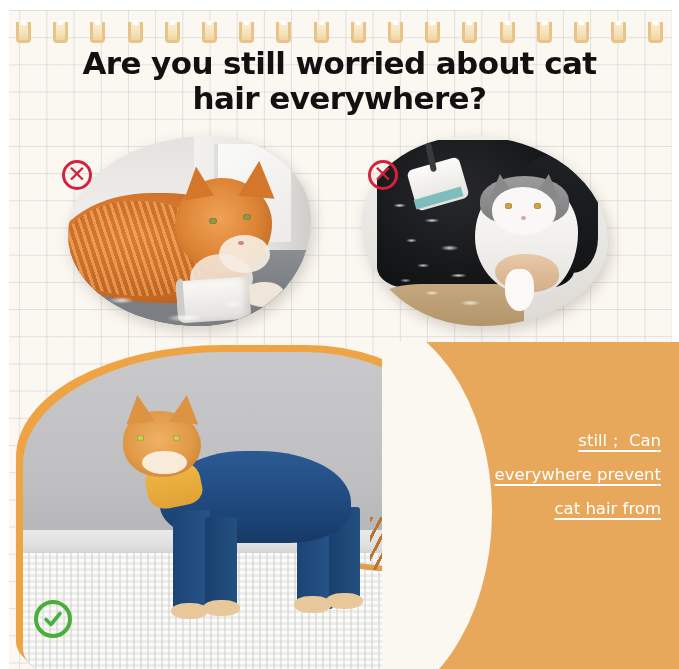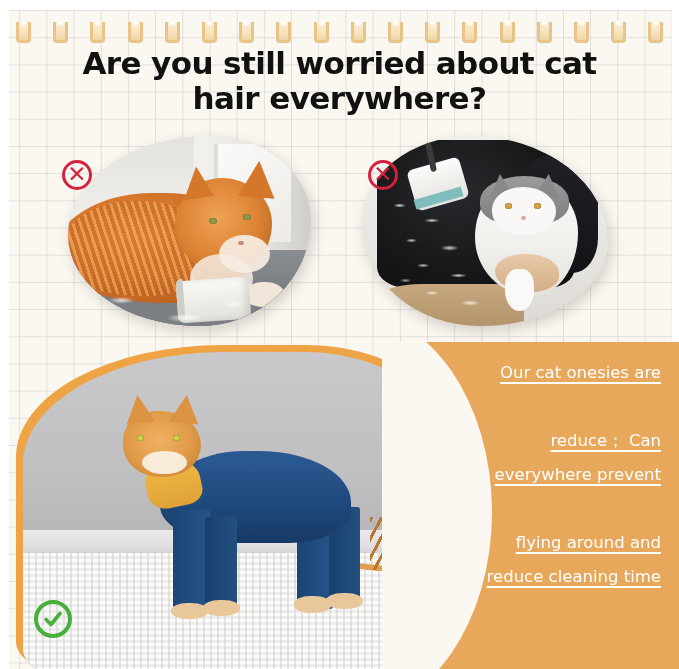--- a/index.html
+++ b/index.html
@@ -399,21 +399,21 @@
       <div class="bp-ear-l"></div>
       <div class="bp-ear-r"></div>
       <div class="bp-eye bp-eye-l"></div>
       <div class="bp-eye bp-eye-r"></div>
       <div class="bp-muzzle"></div>
     </div>
   </div>
 
   <div class="copy-panel">
     <div class="copy-panel-curve"></div>
-    <div class="copy-text" id="copy-text"><span>Our cat onesies are</span><br><br><span>reduce；  Can</span><br><span>everywhere prevent</span><br><br><span>flying around and</span><br><span>reduce cleaning time</span></div>
+    <div class="copy-text" id="copy-text"><br><br><span>still；  Can</span><br><span>everywhere prevent</span><br><span>cat hair from</span><br><br></div>
   </div>
 
   <div class="badge badge-check">
     <svg width="22" height="22" viewBox="0 0 22 22" aria-hidden="true">
       <path d="M4 11.5 L9 16.5 L18 5.5" fill="none" stroke="#49AF3C" stroke-width="3.6" stroke-linecap="round" stroke-linejoin="round"></path>
     </svg>
   </div>
 
 </div>
 

